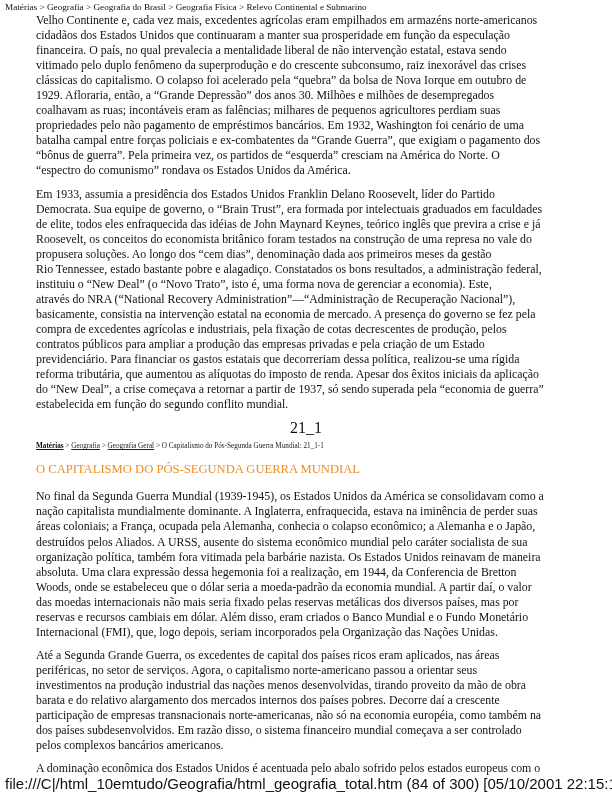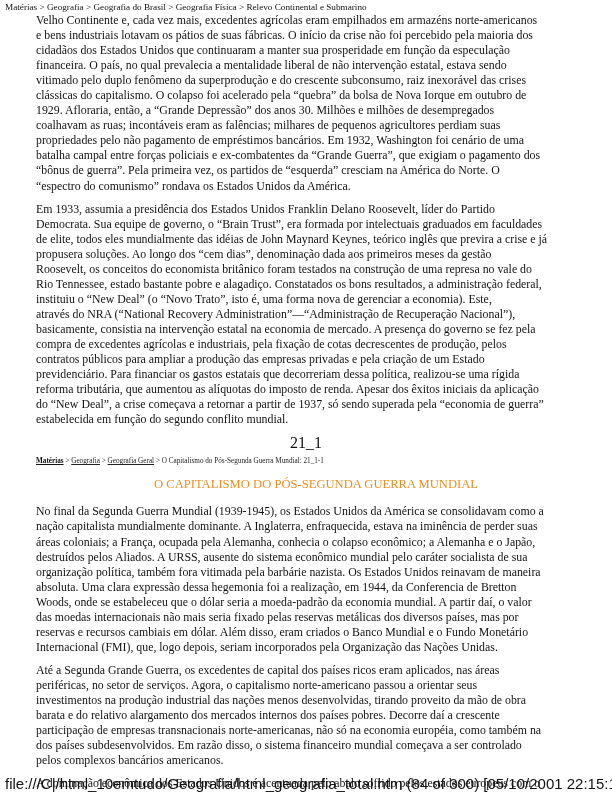--- a/index.html
+++ b/index.html
@@ -28,50 +28,49 @@
       font-family: "Liberation Serif", serif; font-size: 16px;
     }
     .breadcrumb2 {
       font-family: "Liberation Serif", serif; font-size: 7.2px; color: #222;
       margin: 0 0 8px 0; white-space: nowrap;
     }
     .breadcrumb2 a { color: #222; text-decoration: underline; }
     .breadcrumb2 a.bold { font-weight: bold; color: #111; }
     .section-title {
       font-family: "Liberation Serif", serif; font-size: 12.6px;
-      color: #f08c1e; margin: 0 0 12px 0; white-space: nowrap; text-align: center;
+      color: #f08c1e; margin: 0 0 12px 0; white-space: nowrap;
     }
   </style>
 </head>
 <body>
 
 <div class="header-path">Matérias &gt; Geografia &gt; Geografia do Brasil &gt; Geografia Física &gt; Relevo Continental e Submarino</div>
 
 <div class="content">
   <div id="top-paras">
       <p>
         <span class="line">Velho Continente e, cada vez mais, excedentes agrícolas eram empilhados em armazéns norte-americanos</span>
-        <span class="line">e bens industriais lotavam os pátios de suas fábricas. O início da crise não foi percebido pela maioria dos</span>
         <span class="line">cidadãos dos Estados Unidos que continuaram a manter sua prosperidade em função da especulação</span>
         <span class="line">financeira. O país, no qual prevalecia a mentalidade liberal de não intervenção estatal, estava sendo</span>
         <span class="line">vitimado pelo duplo fenômeno da superprodução e do crescente subconsumo, raiz inexorável das crises</span>
         <span class="line">clássicas do capitalismo. O colapso foi acelerado pela “quebra” da bolsa de Nova Iorque em outubro de</span>
         <span class="line">1929. Afloraria, então, a “Grande Depressão” dos anos 30. Milhões e milhões de desempregados</span>
         <span class="line">coalhavam as ruas; incontáveis eram as falências; milhares de pequenos agricultores perdiam suas</span>
         <span class="line">propriedades pelo não pagamento de empréstimos bancários. Em 1932, Washington foi cenário de uma</span>
         <span class="line">batalha campal entre forças policiais e ex-combatentes da “Grande Guerra”, que exigiam o pagamento dos</span>
         <span class="line">“bônus de guerra”. Pela primeira vez, os partidos de “esquerda” cresciam na América do Norte. O</span>
         <span class="line">“espectro do comunismo” rondava os Estados Unidos da América.</span>
       </p>
       <p>
         <span class="line">Em 1933, assumia a presidência dos Estados Unidos Franklin Delano Roosevelt, líder do Partido</span>
         <span class="line">Democrata. Sua equipe de governo, o “Brain Trust”, era formada por intelectuais graduados em faculdades</span>
-        <span class="line">de elite, todos eles mundialmente das idéias de John Maynard Keynes, teórico inglês que previra a crise e já</span>
+        <span class="line">de elite, todos eles enfraquecida das idéias de John Maynard Keynes, teórico inglês que previra a crise e já</span>
+        <span class="line">Roosevelt, os conceitos do economista britânico foram testados na construção de uma represa no vale do</span>
         <span class="line">propusera soluções. Ao longo dos “cem dias”, denominação dada aos primeiros meses da gestão</span>
-        <span class="line">Roosevelt, os conceitos do economista britânico foram testados na construção de uma represa no vale do</span>
         <span class="line">Rio Tennessee, estado bastante pobre e alagadiço. Constatados os bons resultados, a administração federal,</span>
         <span class="line">instituiu o “New Deal” (o “Novo Trato”, isto é, uma forma nova de gerenciar a economia). Este,</span>
         <span class="line">através do NRA (“National Recovery Administration”—“Administração de Recuperação Nacional”),</span>
         <span class="line">basicamente, consistia na intervenção estatal na economia de mercado. A presença do governo se fez pela</span>
         <span class="line">compra de excedentes agrícolas e industriais, pela fixação de cotas decrescentes de produção, pelos</span>
         <span class="line">contratos públicos para ampliar a produção das empresas privadas e pela criação de um Estado</span>
         <span class="line">previdenciário. Para financiar os gastos estatais que decorreriam dessa política, realizou-se uma rígida</span>
         <span class="line">reforma tributária, que aumentou as alíquotas do imposto de renda. Apesar dos êxitos iniciais da aplicação</span>
         <span class="line">do “New Deal”, a crise começava a retornar a partir de 1937, só sendo superada pela “economia de guerra”</span>
         <span class="line">estabelecida em função do segundo conflito mundial.</span>

